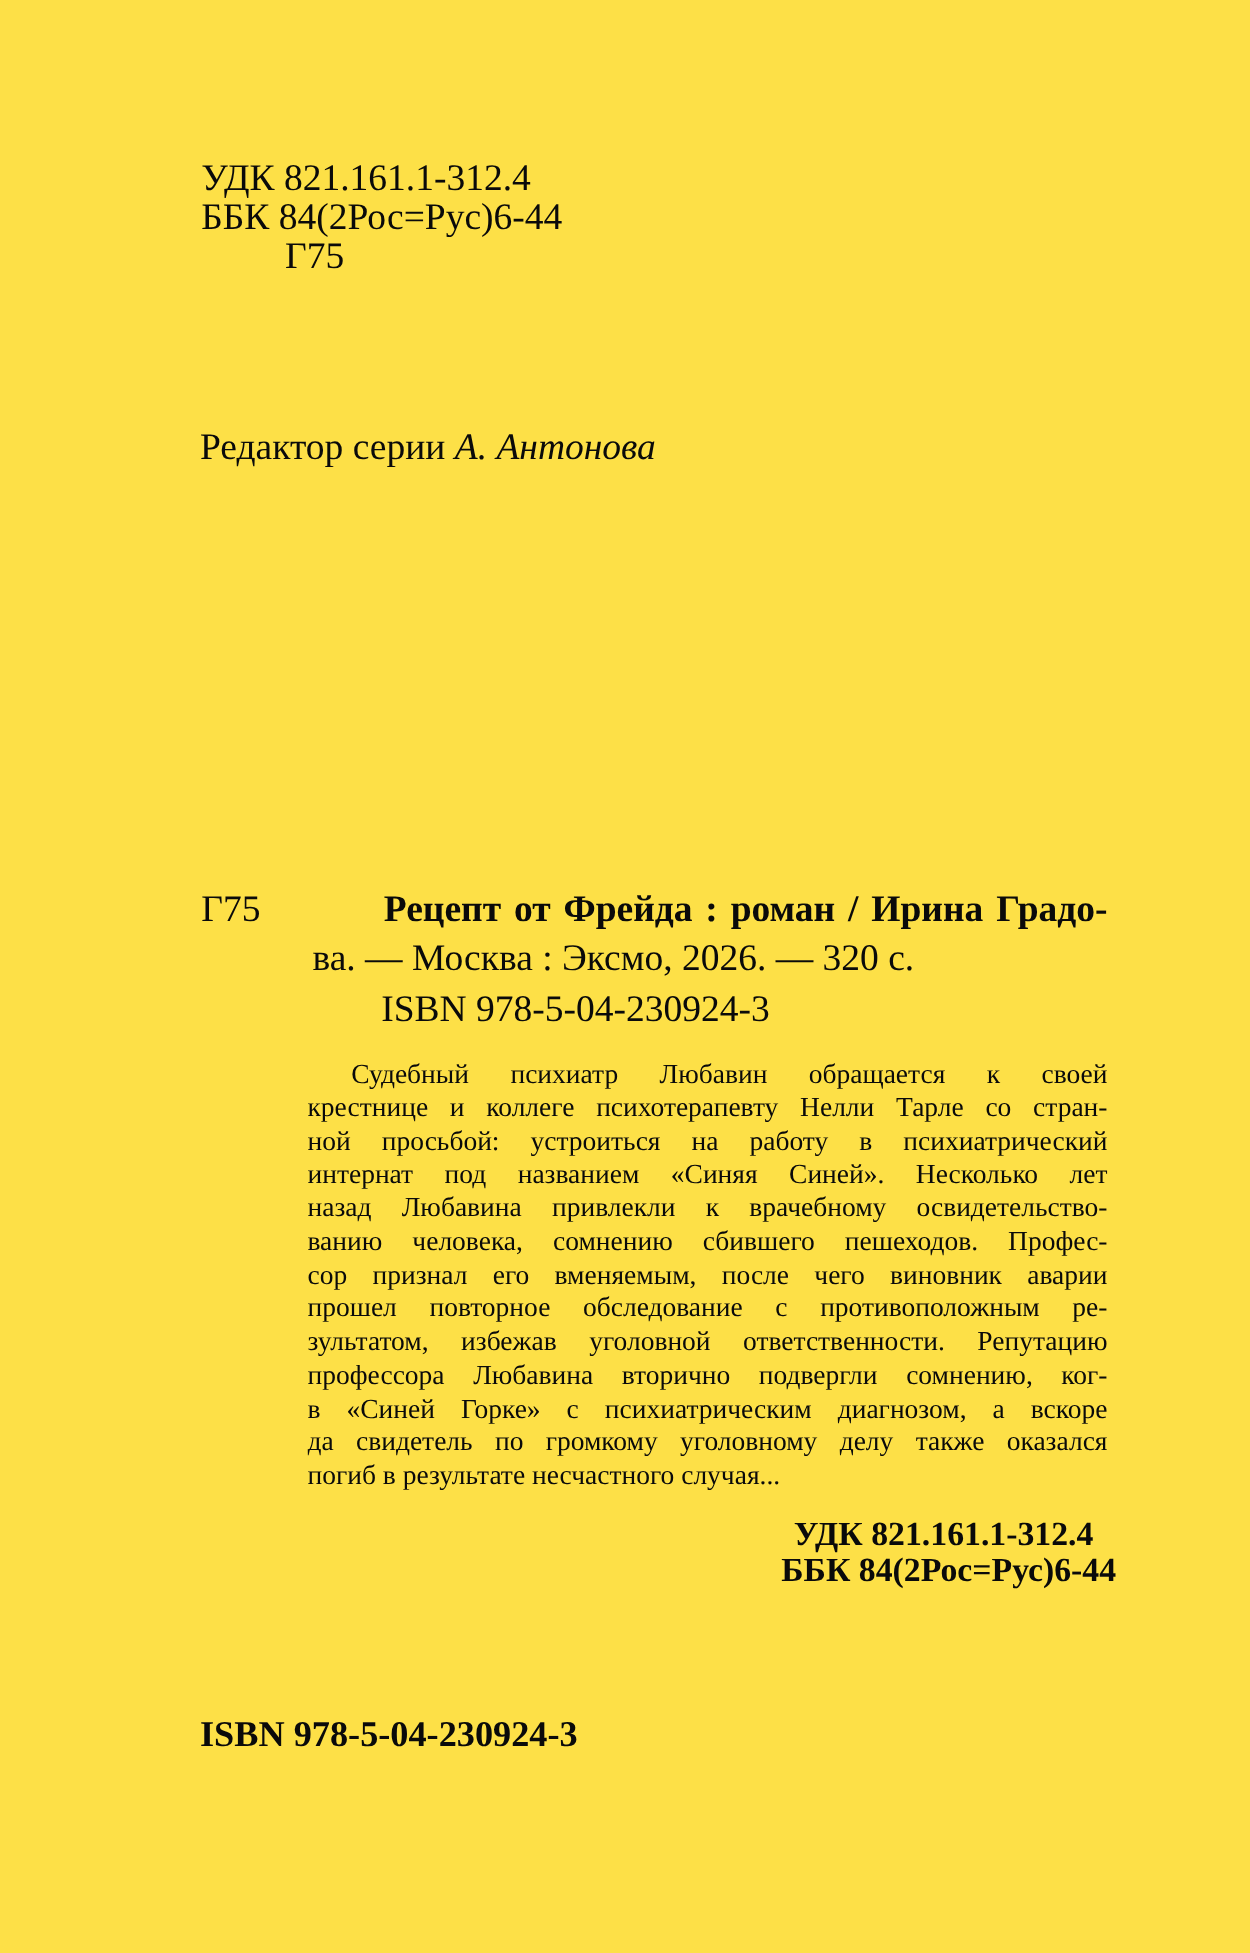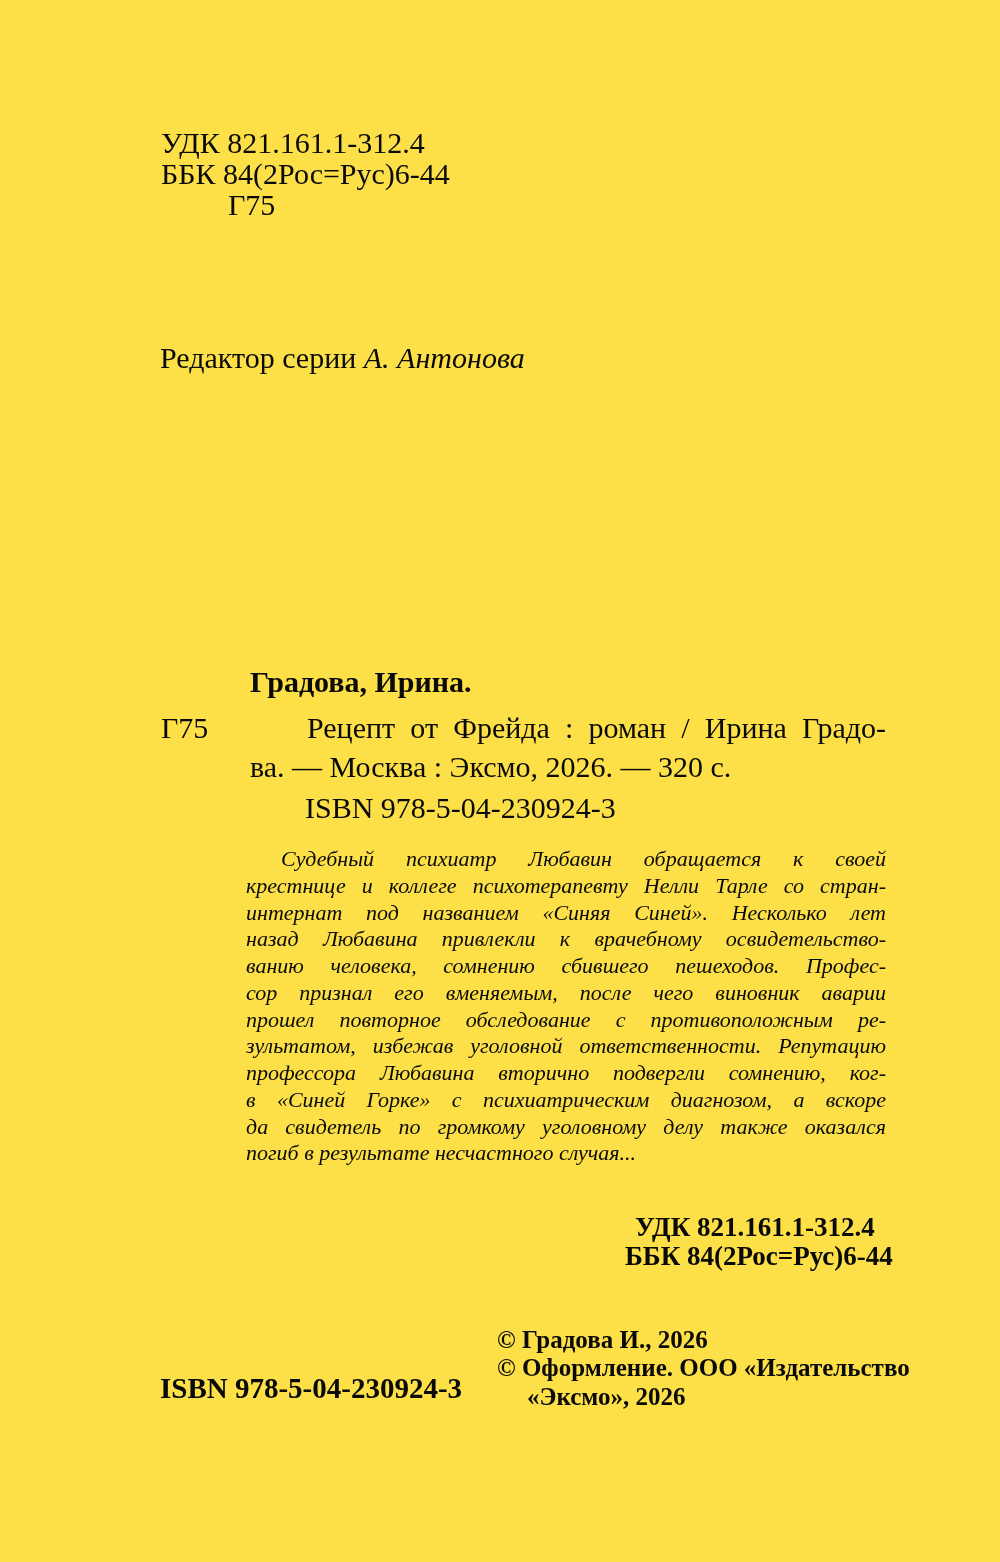--- a/index.html
+++ b/index.html
@@ -23,27 +23,27 @@
   .editor-line { left: 160px; top: 339px; width: 726px; font-size: 30px; line-height: 38px; text-align: left; }
   .editor-line .italic { font-style: italic; }
 
   
   .card-author { left: 250px; top: 662px; font-size: 30px; line-height: 39px; font-weight: bold; white-space: nowrap; }
   .card-code  { left: 161px; top: 708px; font-size: 30px; line-height: 39px; white-space: nowrap; }
   .card-bib   { left: 250px; top: 708px; width: 636px; font-size: 30px; line-height: 39px; }
   .card-isbn  { left: 305px; top: 793px; font-size: 30px; line-height: 30px; white-space: nowrap; }
 
   
-  .annotation { left: 246px; top: 846px; width: 640px; font-size: 22px; line-height: 26.75px; font-style: italic; }
+  .annotation { left: 246px; top: 846px; width: 640px; font-size: 22px; line-height: 26.75px; }
   .annotation .first { padding-left: 35px; }
 
   
   .jline { text-align: justify; overflow: hidden; }
   .jline::after { content: ""; display: inline-block; width: 100%; height: 0; }
-  .card-bib .jline { height: 39px; }
+  .card-bib .jline { height: 39px; font-weight: bold; }
   .annotation .jline { height: 26.75px; }
   .bib-indent { padding-left: 57px; }
 
   
   .bottom-codes { left: 625px; top: 1213px; font-size: 27px; line-height: 28.5px; font-weight: bold; white-space: nowrap; }
   .bottom-codes .udk-b { padding-left: 10px; }
 
   
   .copyright { left: 497px; top: 1326px; font-size: 25px; line-height: 28.3px; font-weight: bold; white-space: nowrap; }
   .copyright .hang { padding-left: 30px; }
@@ -60,52 +60,47 @@
     <div>УДК 821.161.1-312.4</div>
     <div>ББК 84(2Рос=Рус)6-44</div>
     <div class="code-indent">Г75</div>
   </div>
 
   <div class="abs editor-line">
     <span>Редактор серии</span>
     <span class="italic">А. Антонова</span>
   </div>
 
-  <div class="abs card-author">Градова, Ирина.</div>
 
   <div class="abs card-code">Г75</div>
 
   <div class="abs card-bib">
     <div class="jline bib-indent">Рецепт от Фрейда : роман / Ирина Градо-</div>
     <div>ва. — Москва : Эксмо, 2026. — 320 с.</div>
   </div>
 
   <div class="abs card-isbn">ISBN 978-5-04-230924-3</div>
 
   <div class="abs annotation">
     <div class="jline first">Судебный психиатр Любавин обращается к своей</div>
     <div class="jline">крестнице и коллеге психотерапевту Нелли Тарле со стран-</div>
+    <div class="jline">ной просьбой: устроиться на работу в психиатрический</div>
     <div class="jline">интернат под названием «Синяя Синей». Несколько лет</div>
     <div class="jline">назад Любавина привлекли к врачебному освидетельство-</div>
     <div class="jline">ванию человека, сомнению сбившего пешеходов. Профес-</div>
     <div class="jline">сор признал его вменяемым, после чего виновник аварии</div>
     <div class="jline">прошел повторное обследование с противоположным ре-</div>
     <div class="jline">зультатом, избежав уголовной ответственности. Репутацию</div>
     <div class="jline">профессора Любавина вторично подвергли сомнению, ког-</div>
     <div class="jline">в «Синей Горке» с психиатрическим диагнозом, а вскоре</div>
     <div class="jline">да свидетель по громкому уголовному делу также оказался</div>
     <div>погиб в результате несчастного случая...</div>
   </div>
 
   <div class="abs bottom-codes">
     <div class="udk-b">УДК 821.161.1-312.4</div>
     <div>ББК 84(2Рос=Рус)6-44</div>
   </div>
 
-  <div class="abs copyright">
-    <div>© Градова И., 2026</div>
-    <div>© Оформление. ООО «Издательство</div>
-    <div class="hang">«Эксмо», 2026</div>
-  </div>
 
   <div class="abs isbn-bottom">ISBN 978-5-04-230924-3</div>
 
 </div>
 
 </body></html>

